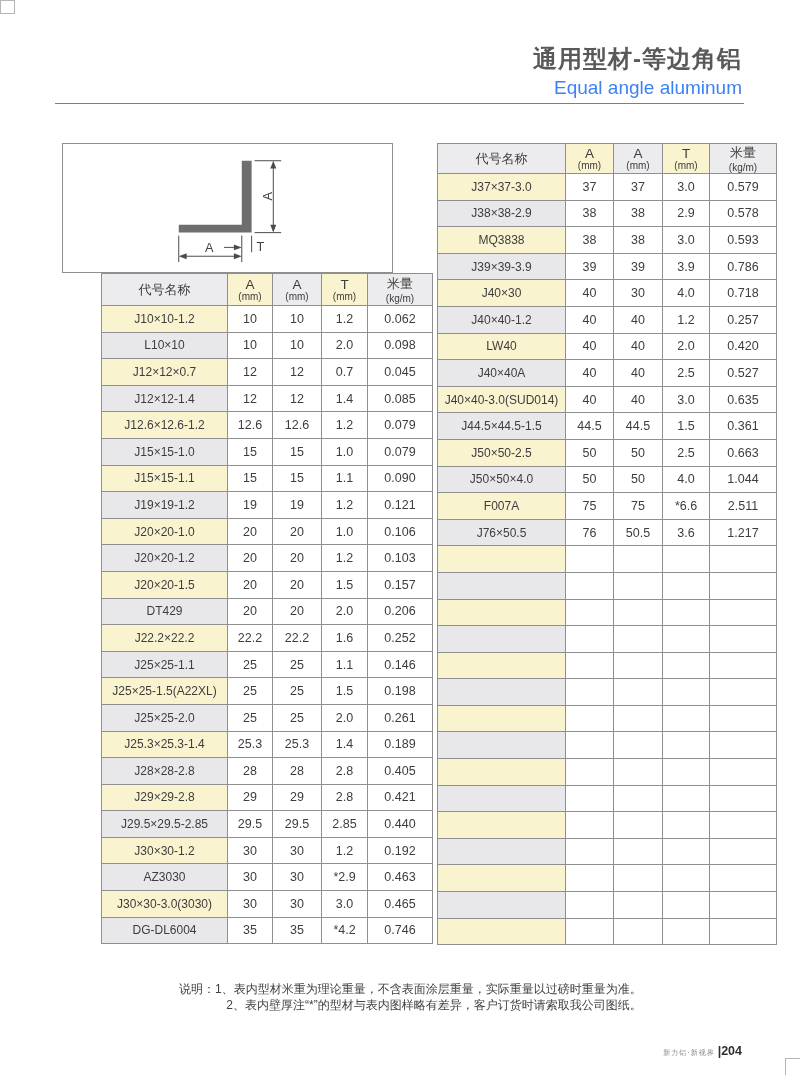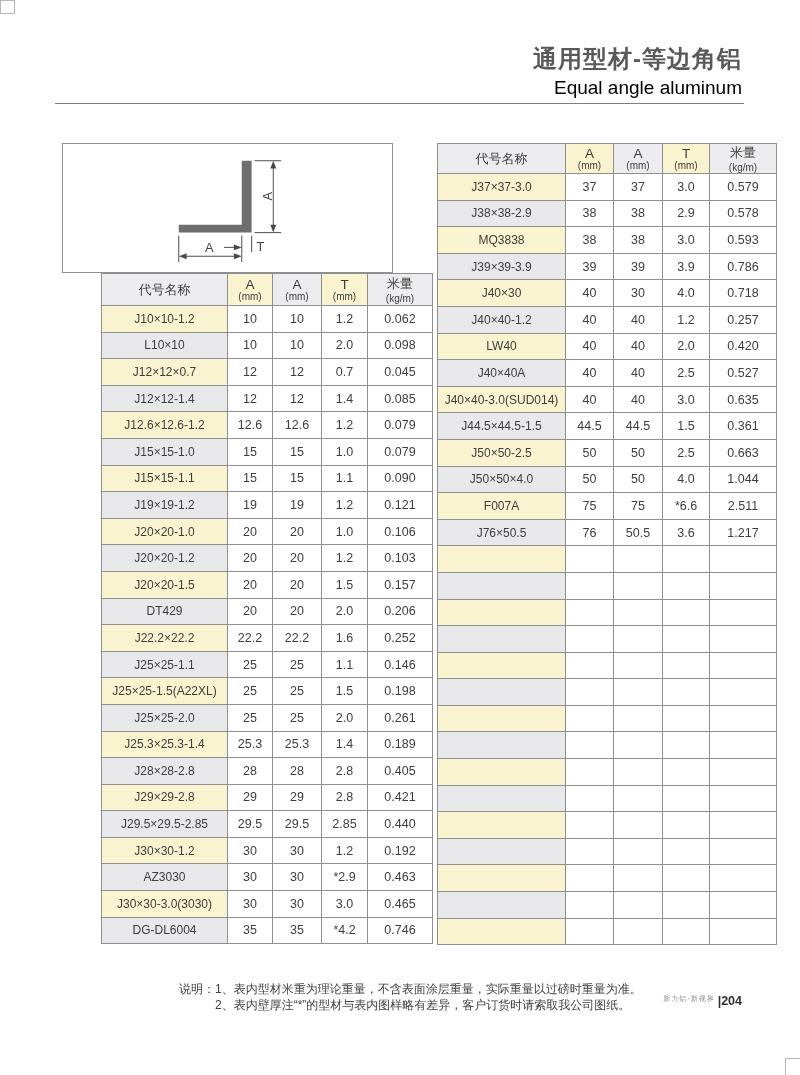--- a/index.html
+++ b/index.html
@@ -15,21 +15,21 @@
   body{font-family:"Liberation Sans","DejaVu Sans",sans-serif;}
   .page{position:relative;width:800px;height:1075px;background:#fff;overflow:hidden;text-decoration:underline;}
 
   
   .corner-tl{position:absolute;left:0;top:0;width:15px;height:14px;border:1px solid #b5b5b5;}
   .corner-br{position:absolute;right:0;bottom:0;width:15px;height:17px;border-top:1px solid #b5b5b5;border-left:1px solid #b5b5b5;}
 
   
   .header{position:absolute;top:44px;right:58px;text-align:right;}
   .title-zh{font-size:24px;font-weight:bold;color:var(--accent-text);letter-spacing:1px;line-height:30px;}
-  .title-en{font-size:19px;color:#000000;line-height:24px;margin-top:2px;}
+  .title-en{font-size:19px;color:#3b82f6;line-height:24px;margin-top:2px;}
   .header-rule{position:absolute;left:55px;right:56px;top:103px;height:1px;background:#7f7f7f;}
 
   
   .left-col{position:absolute;left:62px;top:143px;width:331px;}
   .right-col{position:absolute;left:398px;top:143px;width:339px;}
 
   .diagram-box{width:331px;height:130px;border:1px solid var(--border);background:#fff;}
   .diagram-box svg{display:block;width:100%;height:100%;}
 
   table.spec-table{border-collapse:collapse;table-layout:fixed;font-size:12.5px;color:#3d3d3d;margin-left:39px;}
@@ -45,24 +45,24 @@
   .spec-table td.c-name{font-size:12px;}
   th.h-gray{background:var(--header-gray);font-weight:normal;}
   th.h-cream{background:var(--cream);font-weight:normal;}
   .h-main{font-size:13.5px;line-height:13px;}
   .h-unit{font-size:10px;line-height:11px;}
   .h-label{font-size:13px;}
 
   
   .notes{position:absolute;left:179px;top:982px;font-size:12px;color:#414141;line-height:15.5px;display:flex;}
   .notes-label{white-space:nowrap;}
-  .notes-items div{white-space:nowrap;}
+  .notes-items div{white-space:nowrap;text-align:right;}
 
   
-  .footer{position:absolute;top:994px;right:58px;display:flex;align-items:flex-start;}
+  .footer{position:absolute;top:1044px;right:58px;display:flex;align-items:flex-end;}
   .footer-brand{font-size:7px;color:#8a8a8a;letter-spacing:1px;margin-right:3px;}
   .footer-page{font-size:12.5px;font-weight:bold;color:#2f2f2f;}
 
   .dim-text{font-size:13px;fill:#444444;font-family:"Liberation Sans","DejaVu Sans",sans-serif;}
   .dim-line{stroke:#4a4a4a;stroke-width:1;fill:none;}
   .dim-arrow{fill:#4a4a4a;}
 </style>
 </head>
 <body>
 

